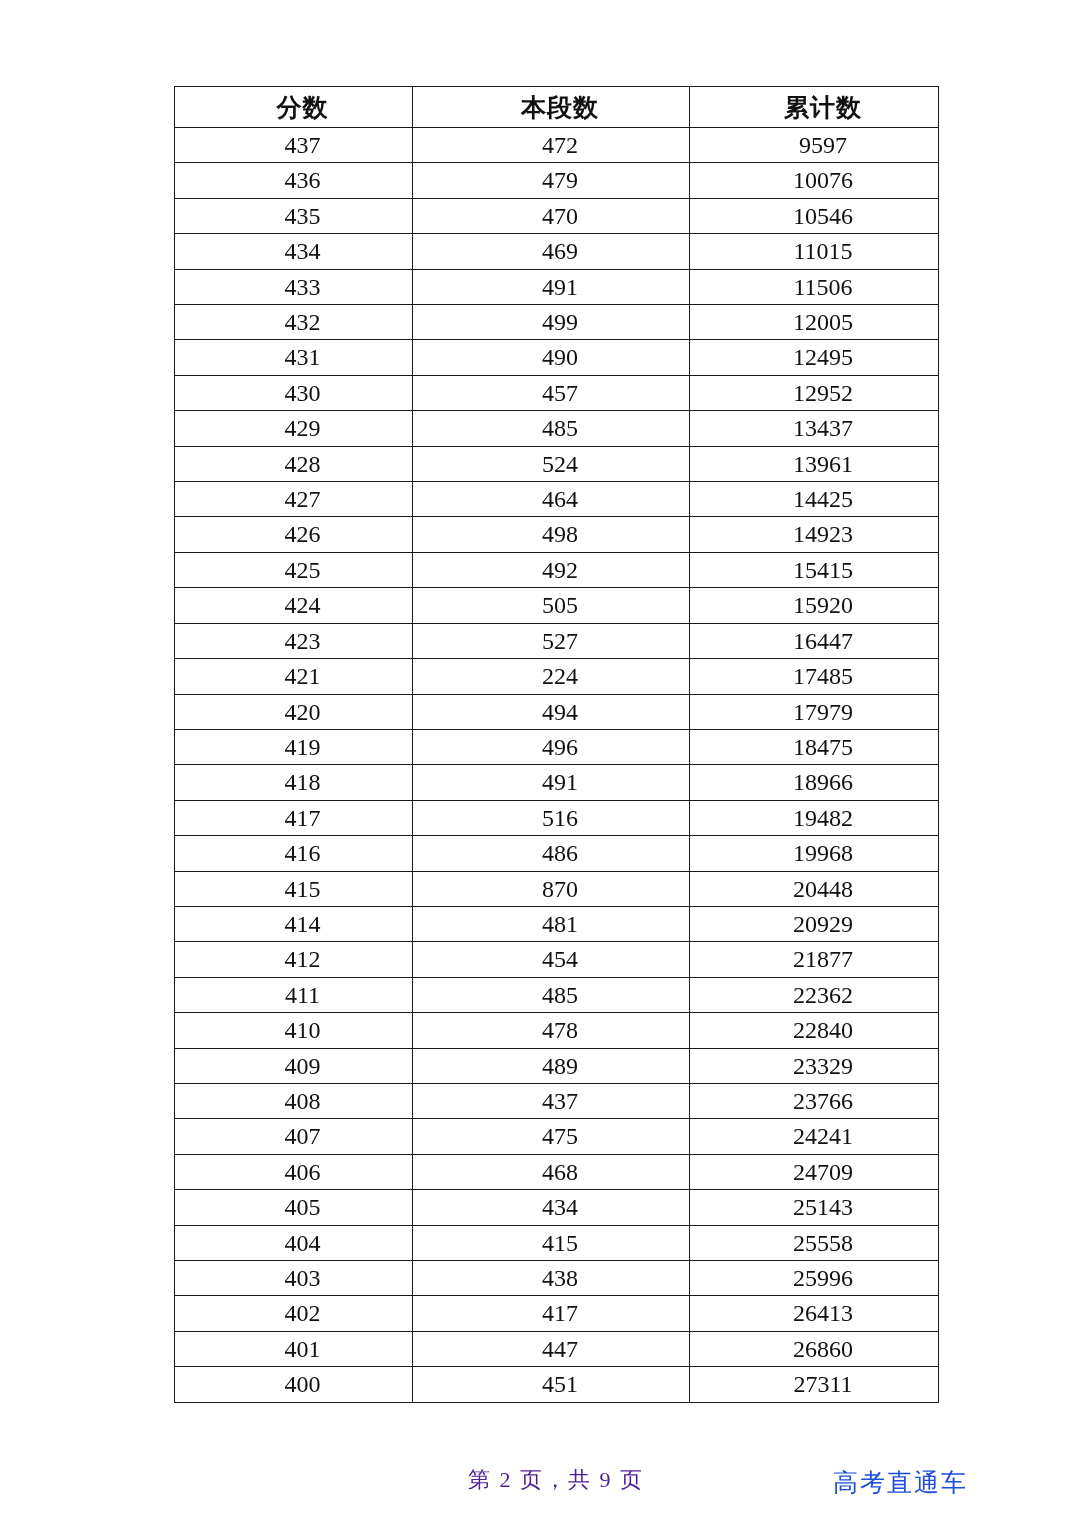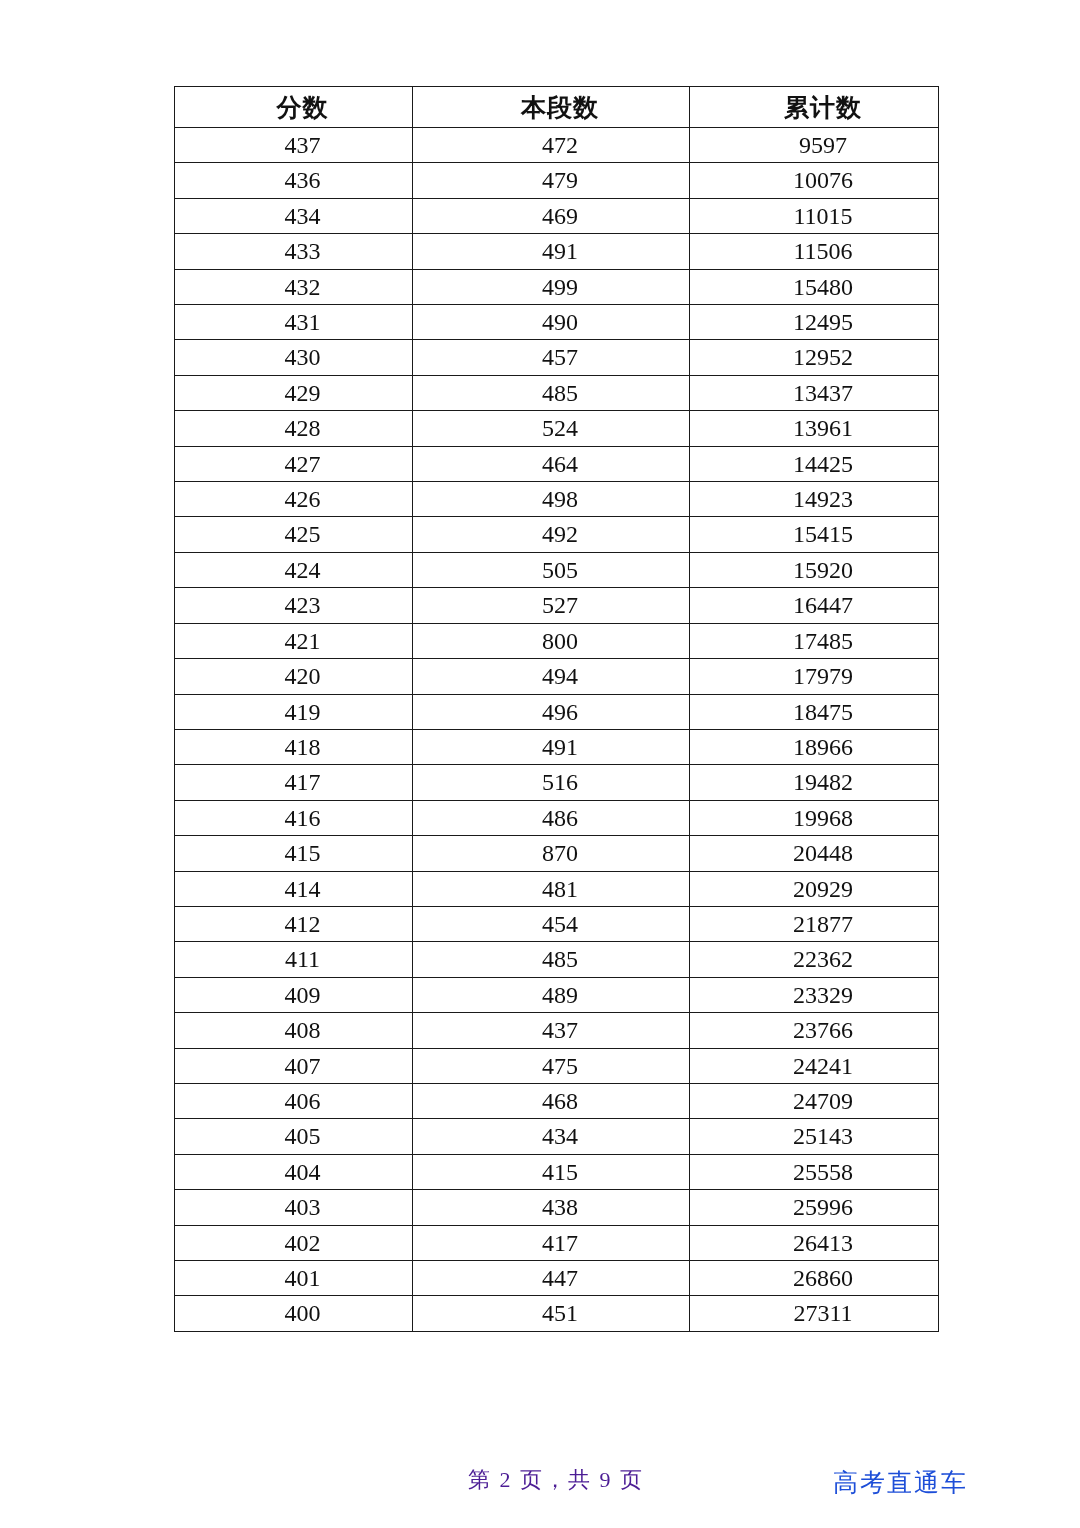--- a/index.html
+++ b/index.html
@@ -121,33 +121,38 @@
             <td class="cell">437</td>
             <td class="cell">472</td>
             <td class="cell">9597</td>
           </tr>
           <tr>
             <td class="cell">436</td>
             <td class="cell">479</td>
             <td class="cell">10076</td>
           </tr>
           <tr>
+            <td class="cell">435</td>
+            <td class="cell">470</td>
+            <td class="cell">10546</td>
+          </tr>
+          <tr>
             <td class="cell">434</td>
             <td class="cell">469</td>
             <td class="cell">11015</td>
           </tr>
           <tr>
             <td class="cell">433</td>
             <td class="cell">491</td>
             <td class="cell">11506</td>
           </tr>
           <tr>
             <td class="cell">432</td>
             <td class="cell">499</td>
-            <td class="cell">15480</td>
+            <td class="cell">12005</td>
           </tr>
           <tr>
             <td class="cell">431</td>
             <td class="cell">490</td>
             <td class="cell">12495</td>
           </tr>
           <tr>
             <td class="cell">430</td>
             <td class="cell">457</td>
             <td class="cell">12952</td>
@@ -182,21 +187,21 @@
             <td class="cell">505</td>
             <td class="cell">15920</td>
           </tr>
           <tr>
             <td class="cell">423</td>
             <td class="cell">527</td>
             <td class="cell">16447</td>
           </tr>
           <tr>
             <td class="cell">421</td>
-            <td class="cell">800</td>
+            <td class="cell">224</td>
             <td class="cell">17485</td>
           </tr>
           <tr>
             <td class="cell">420</td>
             <td class="cell">494</td>
             <td class="cell">17979</td>
           </tr>
           <tr>
             <td class="cell">419</td>
             <td class="cell">496</td>
@@ -231,20 +236,25 @@
             <td class="cell">412</td>
             <td class="cell">454</td>
             <td class="cell">21877</td>
           </tr>
           <tr>
             <td class="cell">411</td>
             <td class="cell">485</td>
             <td class="cell">22362</td>
           </tr>
           <tr>
+            <td class="cell">410</td>
+            <td class="cell">478</td>
+            <td class="cell">22840</td>
+          </tr>
+          <tr>
             <td class="cell">409</td>
             <td class="cell">489</td>
             <td class="cell">23329</td>
           </tr>
           <tr>
             <td class="cell">408</td>
             <td class="cell">437</td>
             <td class="cell">23766</td>
           </tr>
           <tr>

